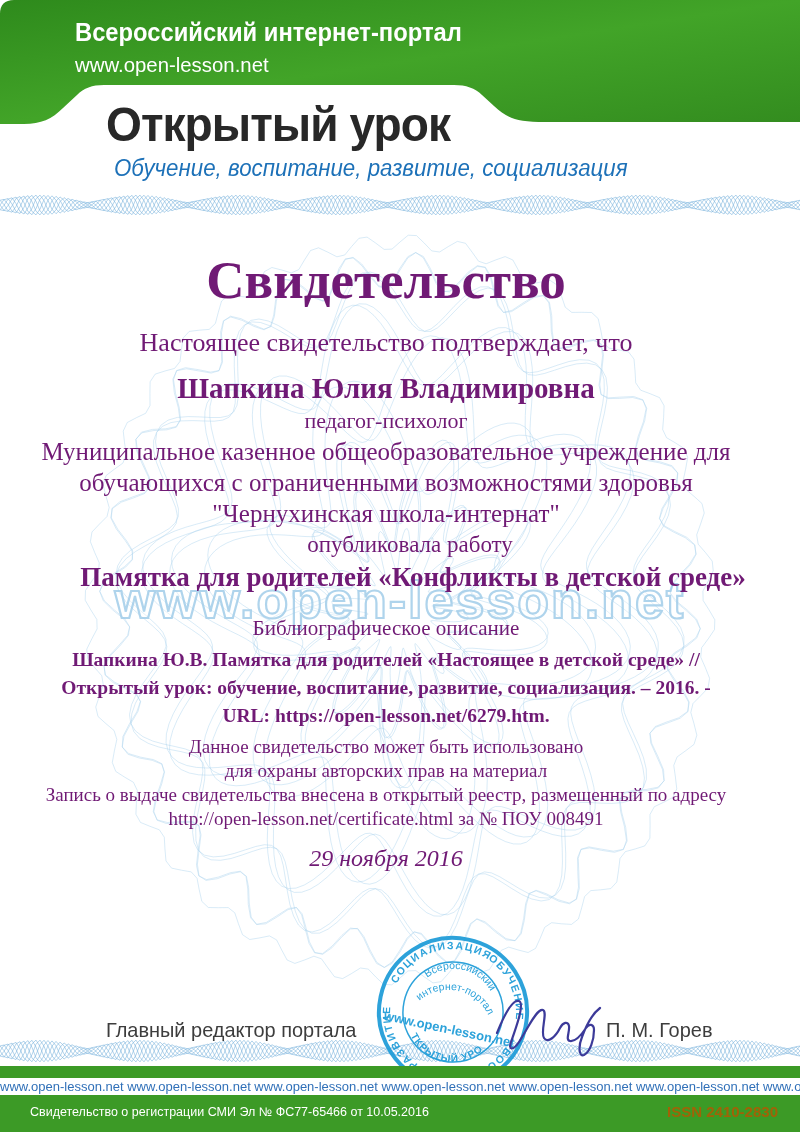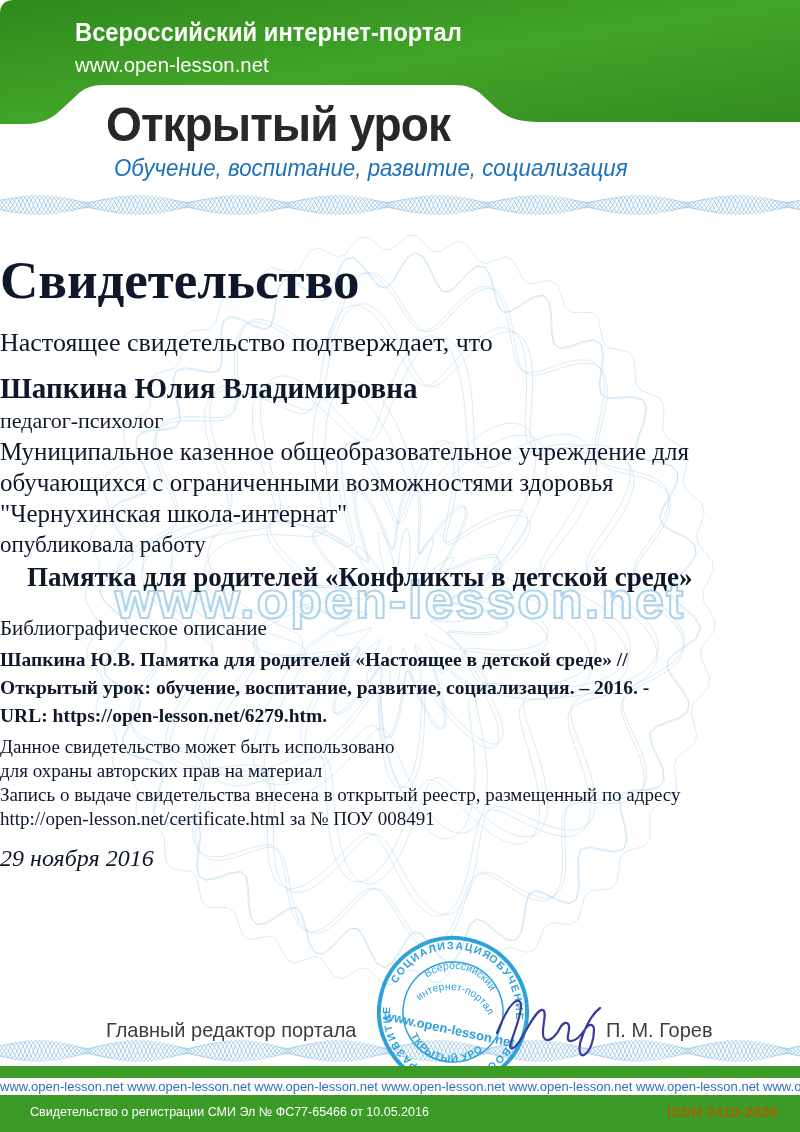--- a/index.html
+++ b/index.html
@@ -12,27 +12,27 @@
   .hdr-portal{position:absolute;left:75px;top:18px;color:#ffffff;font-family:"Liberation Sans",sans-serif;
               font-weight:bold;font-size:25px;display:inline-block;transform:scaleX(.95);transform-origin:left top;}
   .hdr-url{position:absolute;left:75px;top:53px;color:#ffffff;font-family:"Liberation Sans",sans-serif;
            font-size:21px;display:inline-block;transform:scaleX(.97);transform-origin:left top;}
   .brand-title{position:absolute;left:106px;top:96px;color:#282828;font-family:"Liberation Sans",sans-serif;
                font-weight:bold;font-size:49px;letter-spacing:-1px;display:inline-block;
                transform:scaleX(.94);transform-origin:left top;}
   .brand-sub{position:absolute;left:114px;top:155px;color:#1d71b8;font-family:"Liberation Sans",sans-serif;
              font-style:italic;font-size:23px;display:inline-block;transform:scaleX(.97);transform-origin:left top;}
   
-  .line{position:absolute;left:0;width:772px;color:#0f172a;}
+  .line{position:absolute;left:0;width:772px;text-align:center;color:#701a75;}
   .doc-title{top:250px;font-size:53px;font-weight:bold;}
   .intro{top:328px;font-size:26px;}
   .name{top:372px;font-size:29px;font-weight:bold;}
   .role{top:408px;font-size:22px;}
   .inst{top:436px;font-size:25px;line-height:31px;}
-  .action{top:532px;font-size:23px;}
+  .action{top:532px;font-size:23px;padding-left:24px;}
   .work{top:562px;font-size:27px;font-weight:bold;padding-left:27px;}
   .bibl-label{top:616px;font-size:21px;}
   .bibl{top:646px;font-size:19.5px;line-height:28px;font-weight:bold;}
   .usage1{top:736px;font-size:19px;}
   .usage2{top:760px;font-size:19px;}
   .reg1{top:784px;font-size:19px;}
   .reg2{top:808px;font-size:19px;}
   .date{top:845px;font-size:24px;font-style:italic;}
   
   .editor-label{position:absolute;left:106px;top:1018px;color:#3d3d3d;font-family:"Liberation Sans",sans-serif;

